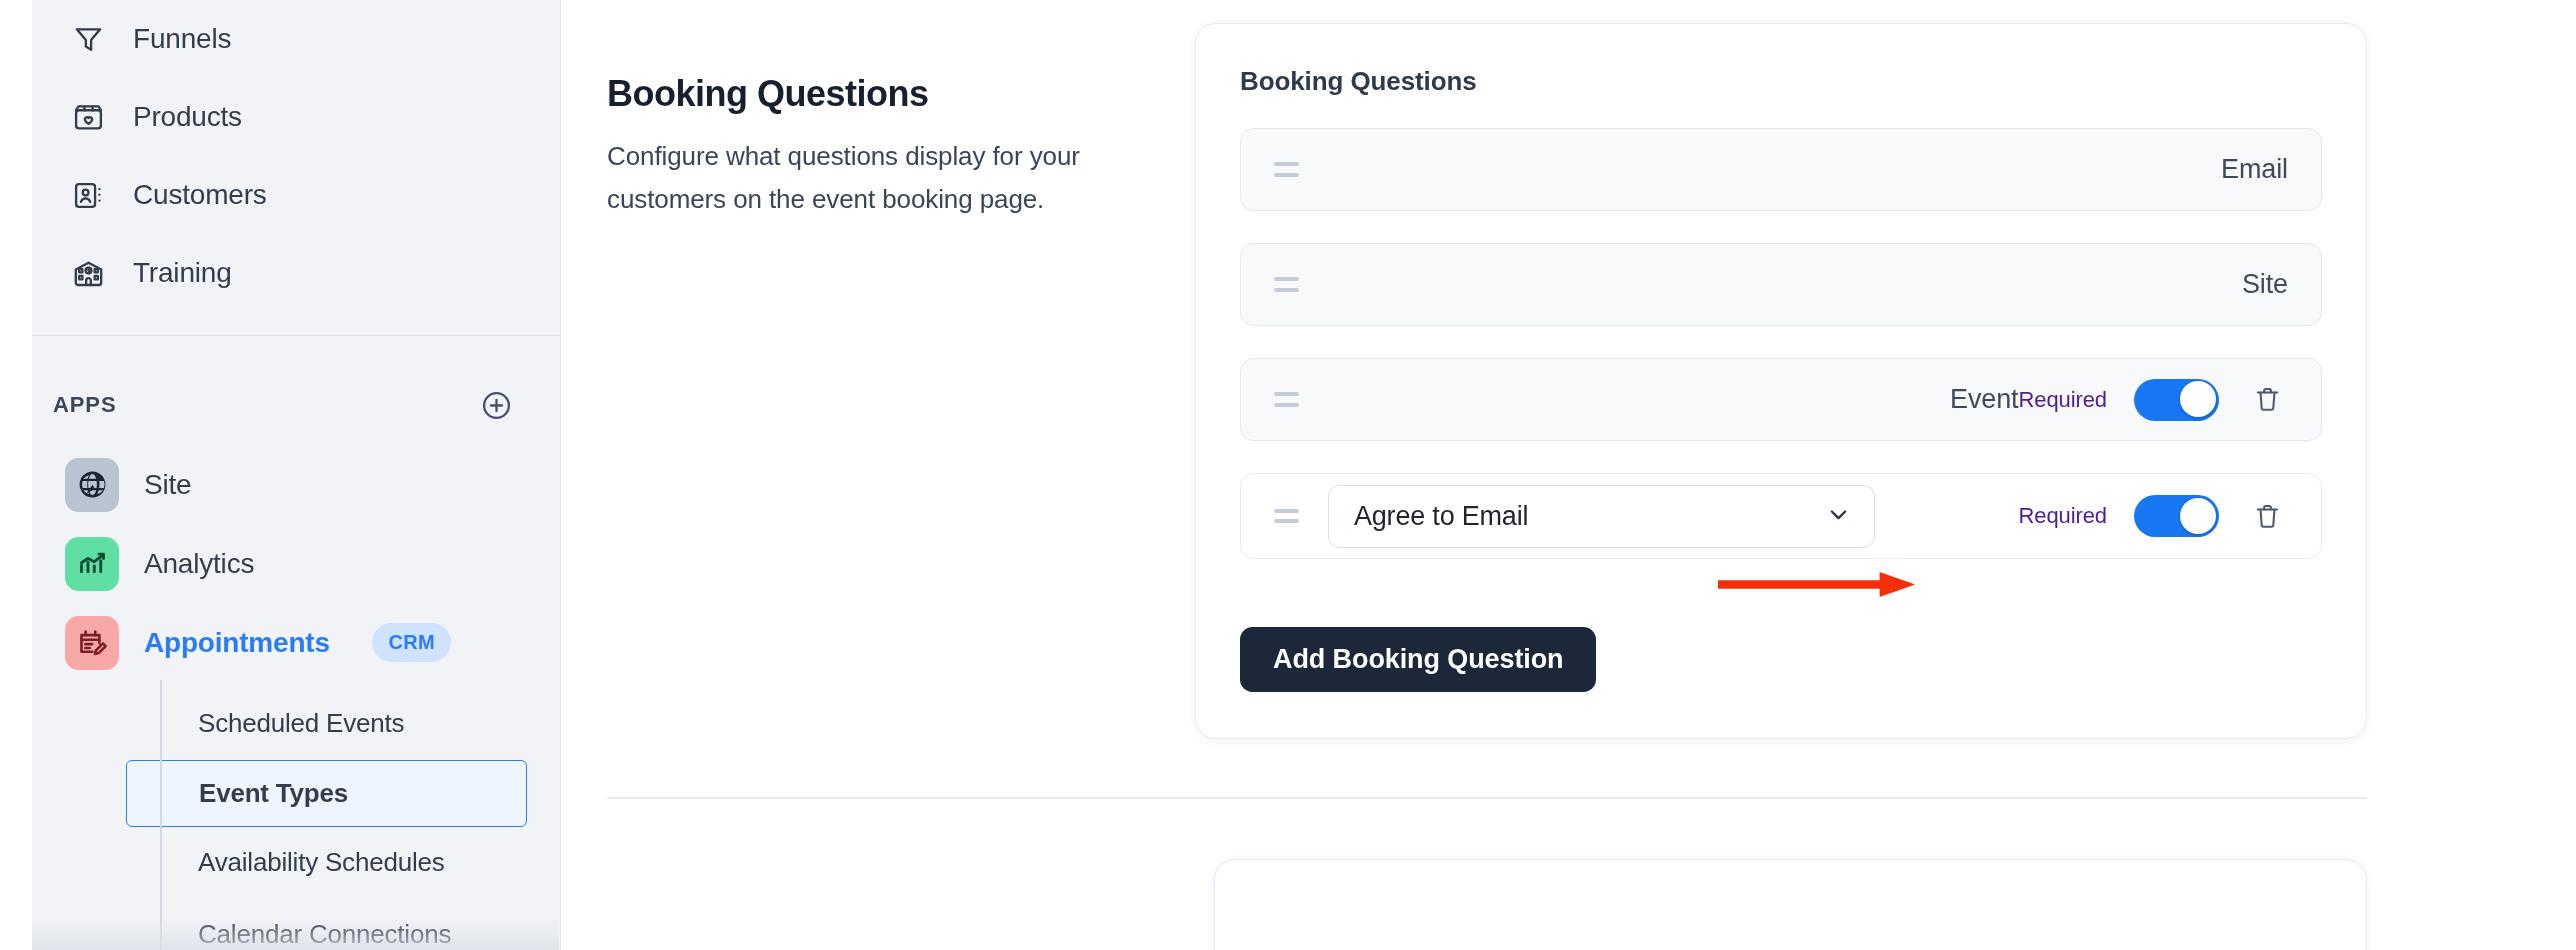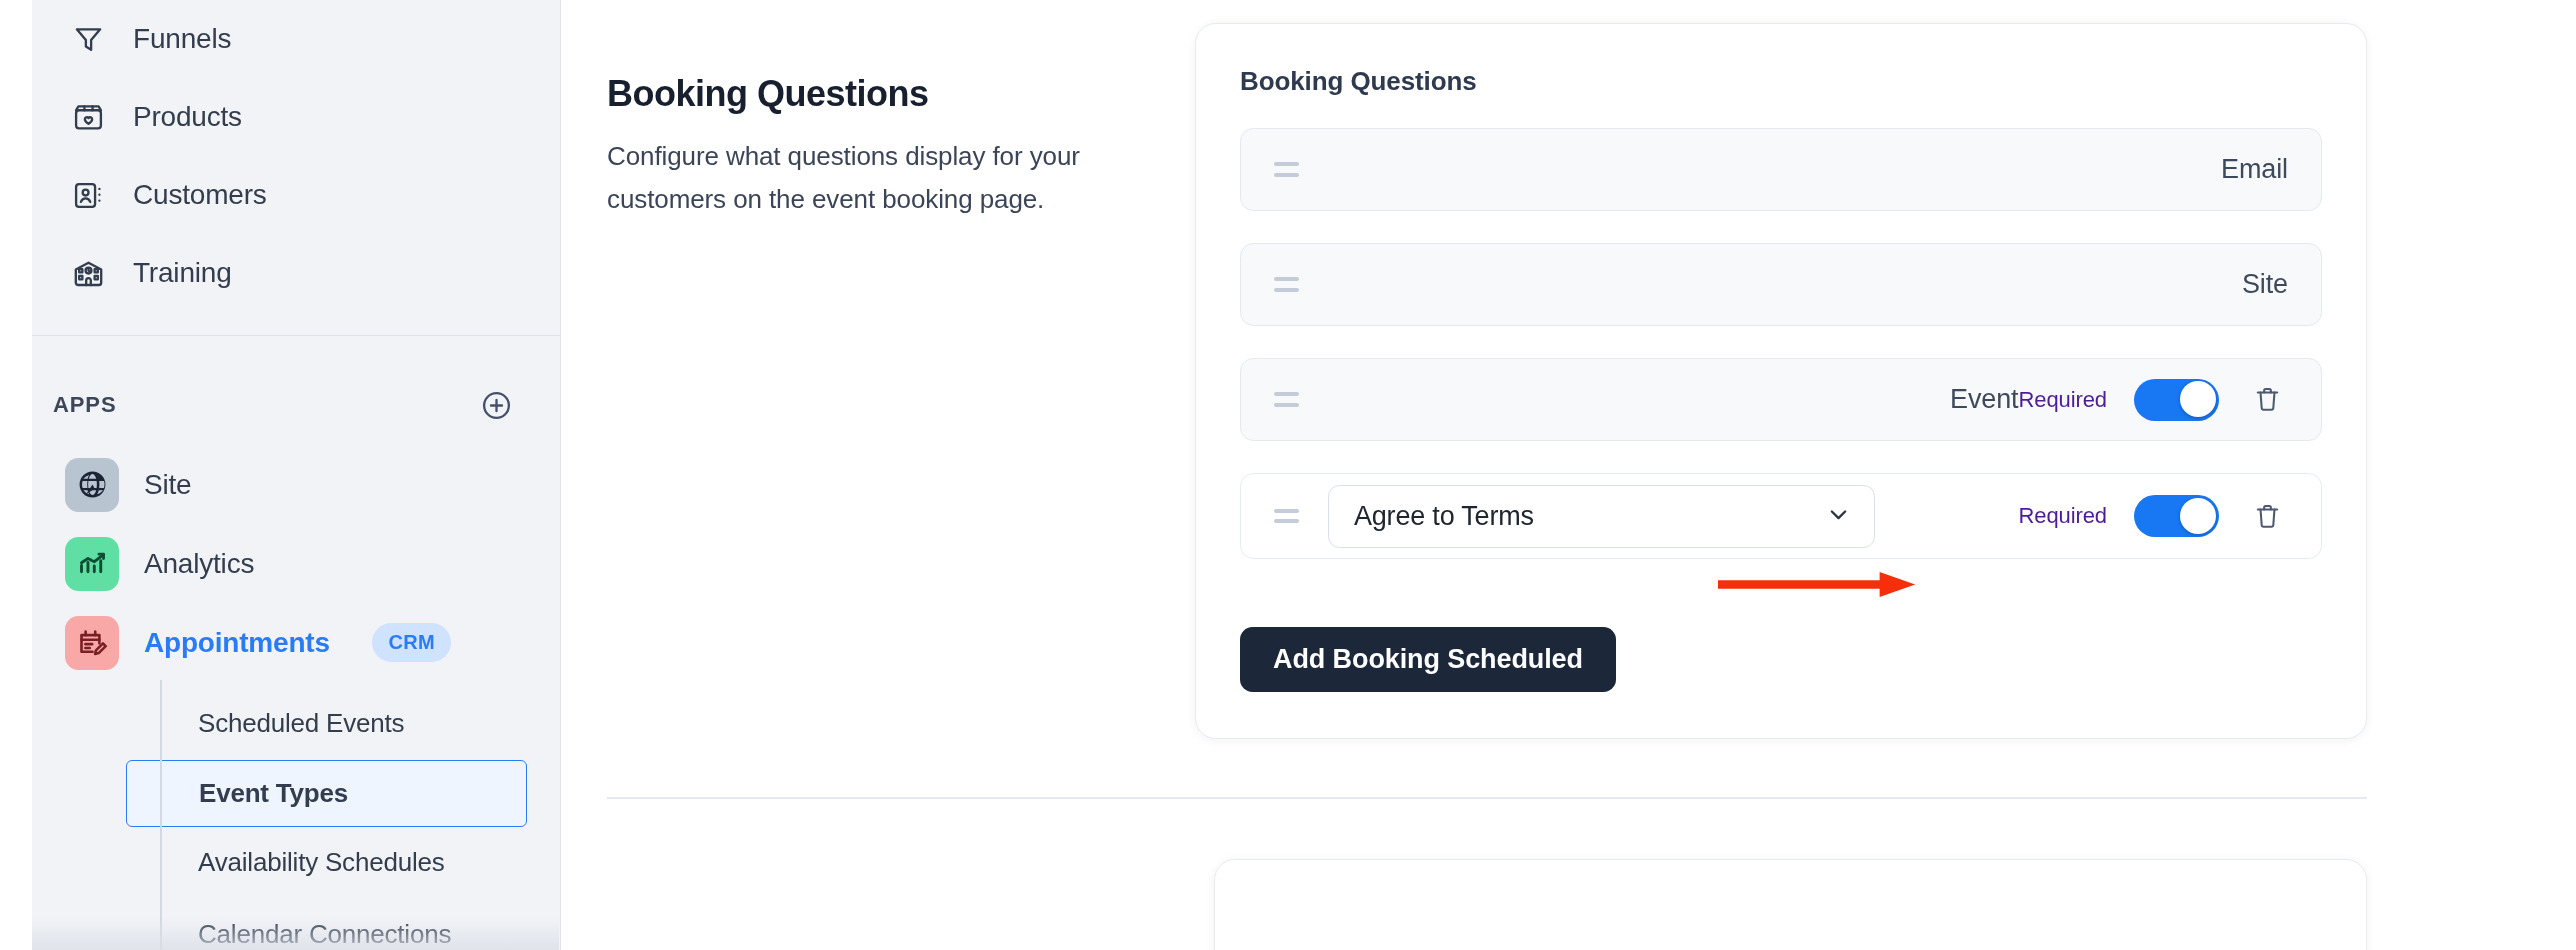--- a/index.html
+++ b/index.html
@@ -451,42 +451,42 @@
           </span>
         </div>
 
         
         <div class="q-row editable">
           <span class="drag-handle">
               <span></span>
               <span></span>
             </span>
           <span class="q-select">
-            <span class="val">Agree to Terms</span>
+            <span class="val">Agree to Email</span>
             <span>
               <svg width="29" height="29" viewBox="0 0 24 24" fill="none" stroke="#2b3340" stroke-width="1.9" stroke-linecap="round" stroke-linejoin="round">
                 <path d="M6.5 9.5l5.5 5.5 5.5-5.5"></path>
               </svg>
             </span>
           </span>
           <span class="q-spacer"></span>
           <span class="req-label">Required</span>
           <span class="toggle">
               <span class="knob"></span>
             </span>
           <span class="trash-btn">
             <svg width="31" height="31" viewBox="0 0 24 24" fill="none" stroke="#4d5a6e" stroke-width="1.6" stroke-linecap="round" stroke-linejoin="round">
               <path d="M4.5 6.6h15"></path>
               <path d="M9.4 6.6V5.1a1.2 1.2 0 0 1 1.2-1.2h2.8a1.2 1.2 0 0 1 1.2 1.2v1.5"></path>
               <path d="M6.6 6.6l.9 12a1.4 1.4 0 0 0 1.4 1.3h6.2a1.4 1.4 0 0 0 1.4-1.3l.9-12"></path>
             </svg>
           </span>
         </div>
 
-        <button class="add-btn">Add Booking Scheduled</button>
+        <button class="add-btn">Add Booking Question</button>
       </div>
     </div>
 
     <div class="main-divider"></div>
     <div class="card2"></div>
 
     <svg class="arrow-annot" viewBox="0 0 210 30">
       <line x1="0" y1="15" x2="176" y2="15" stroke="#f52f0a" stroke-width="9"></line>
       <polygon points="168,2 205,15 168,28" fill="#f52f0a"></polygon>
     </svg>

